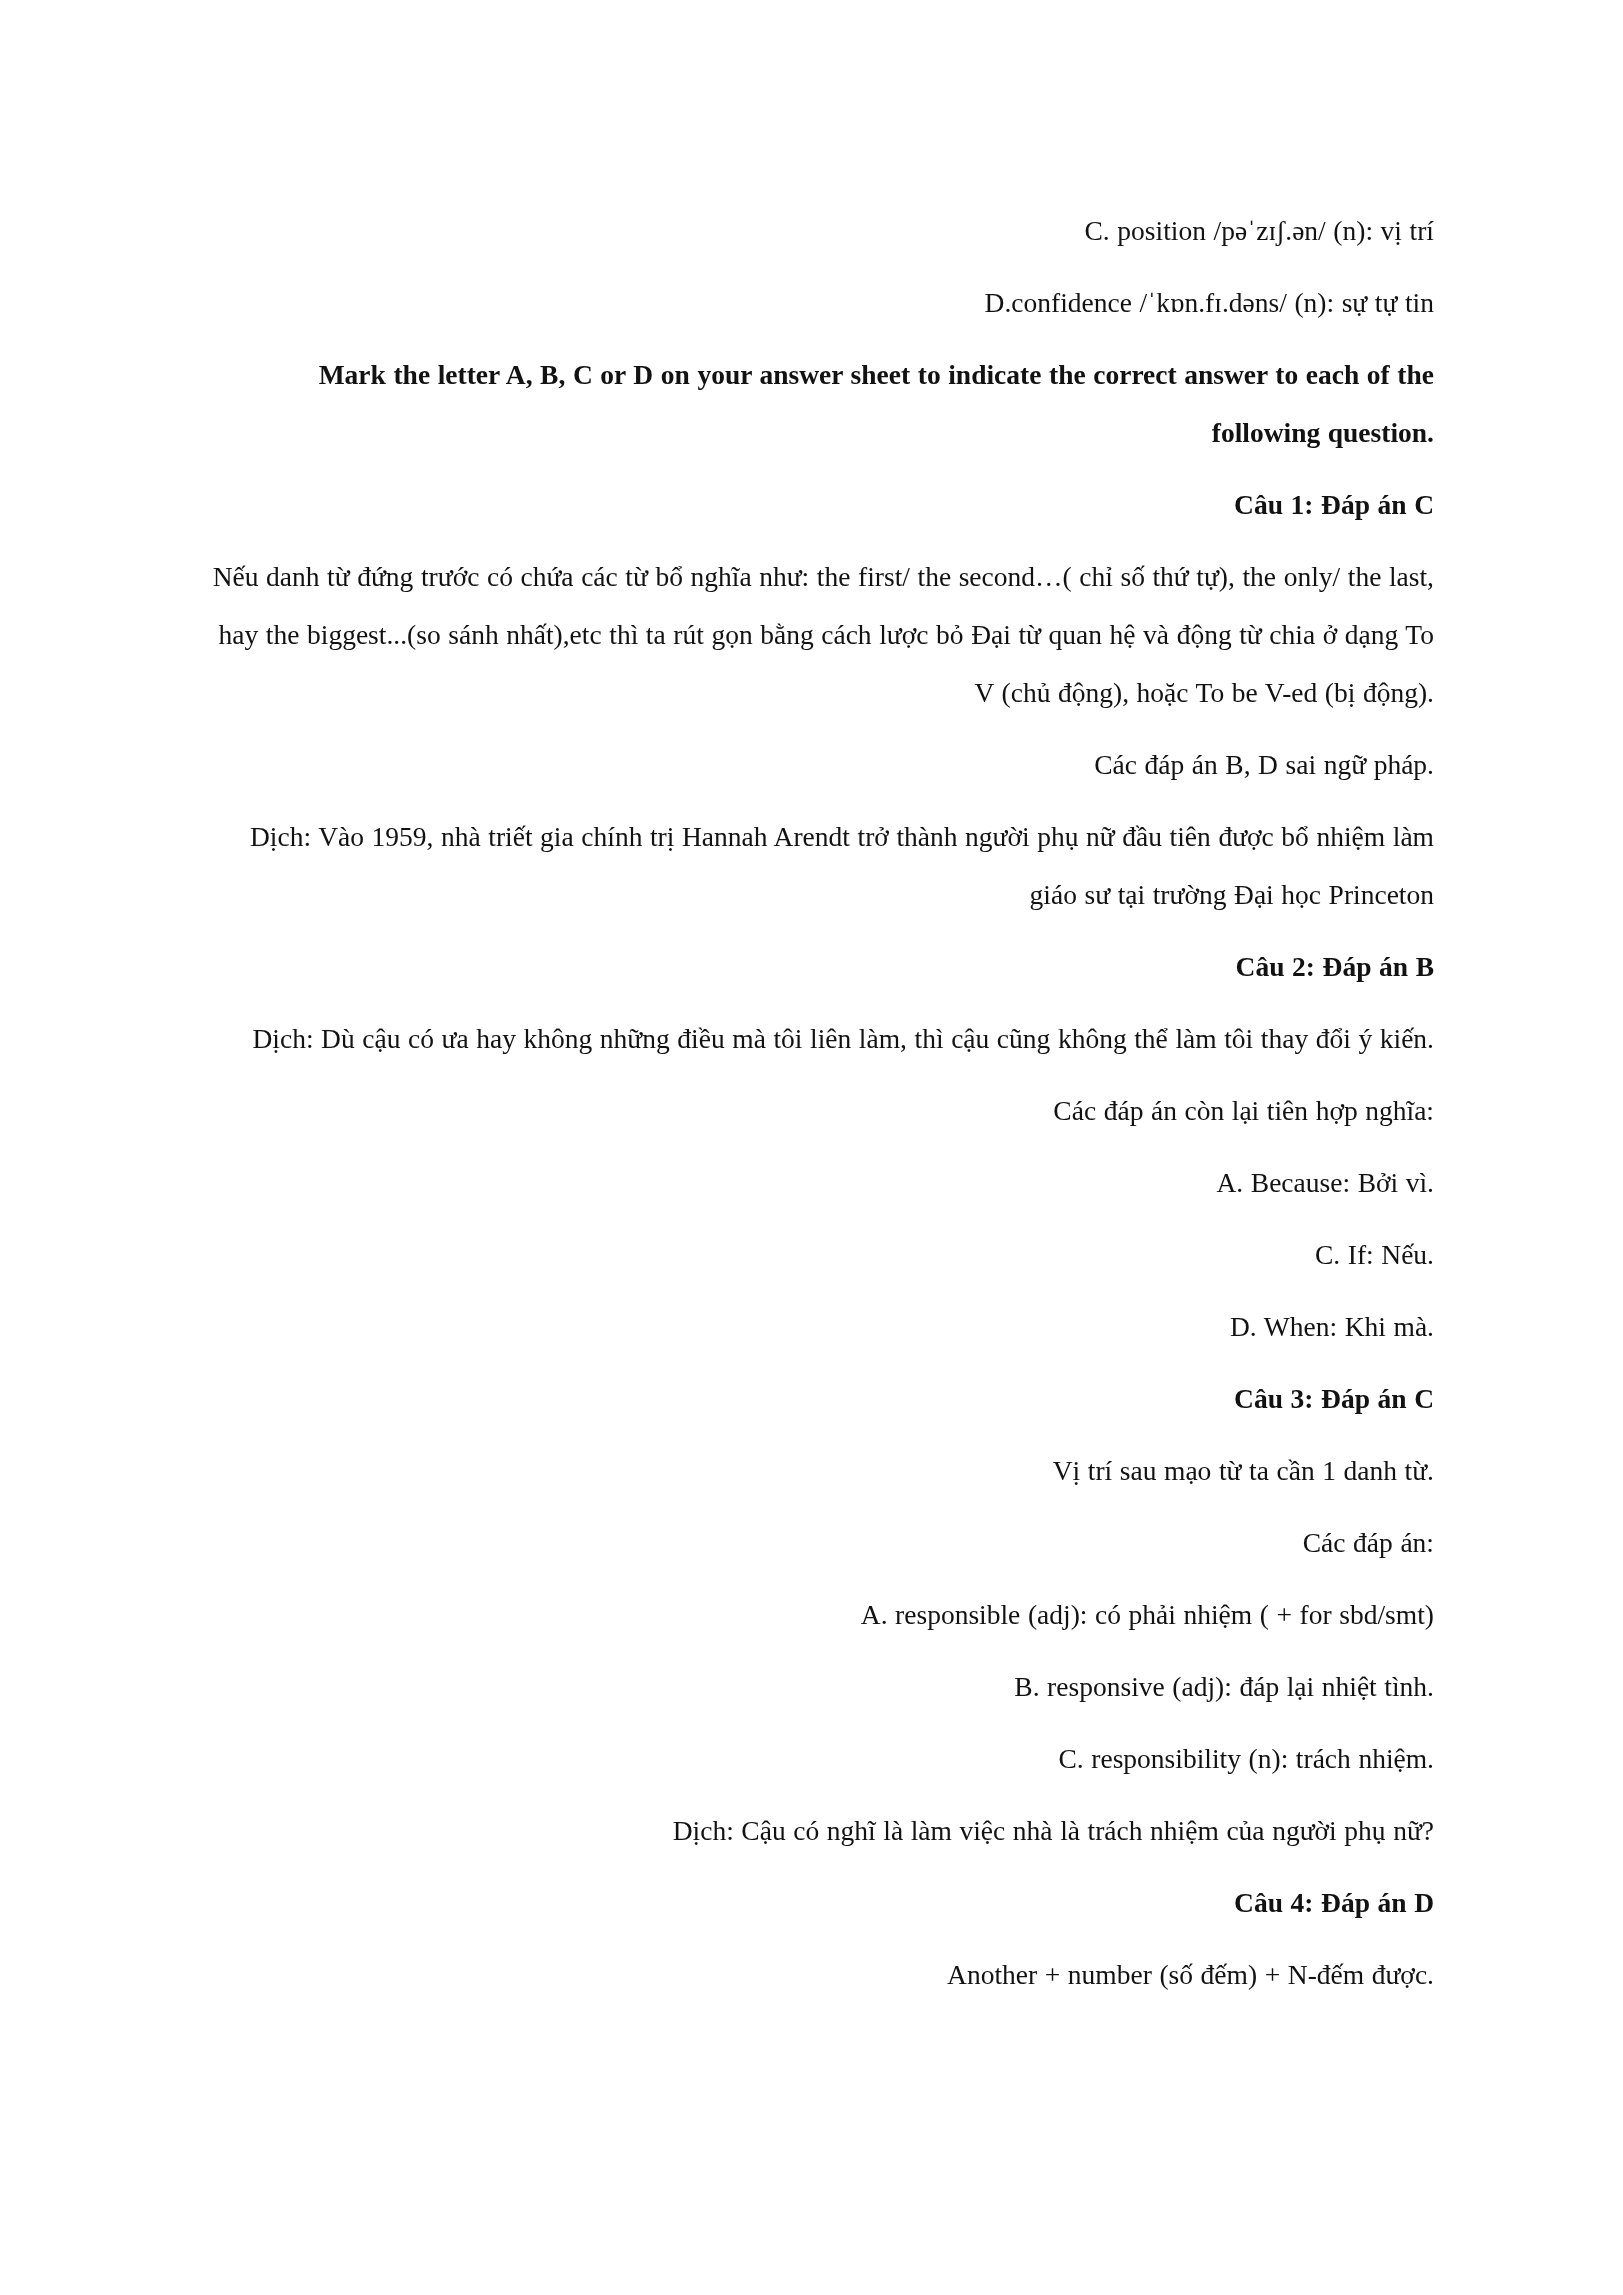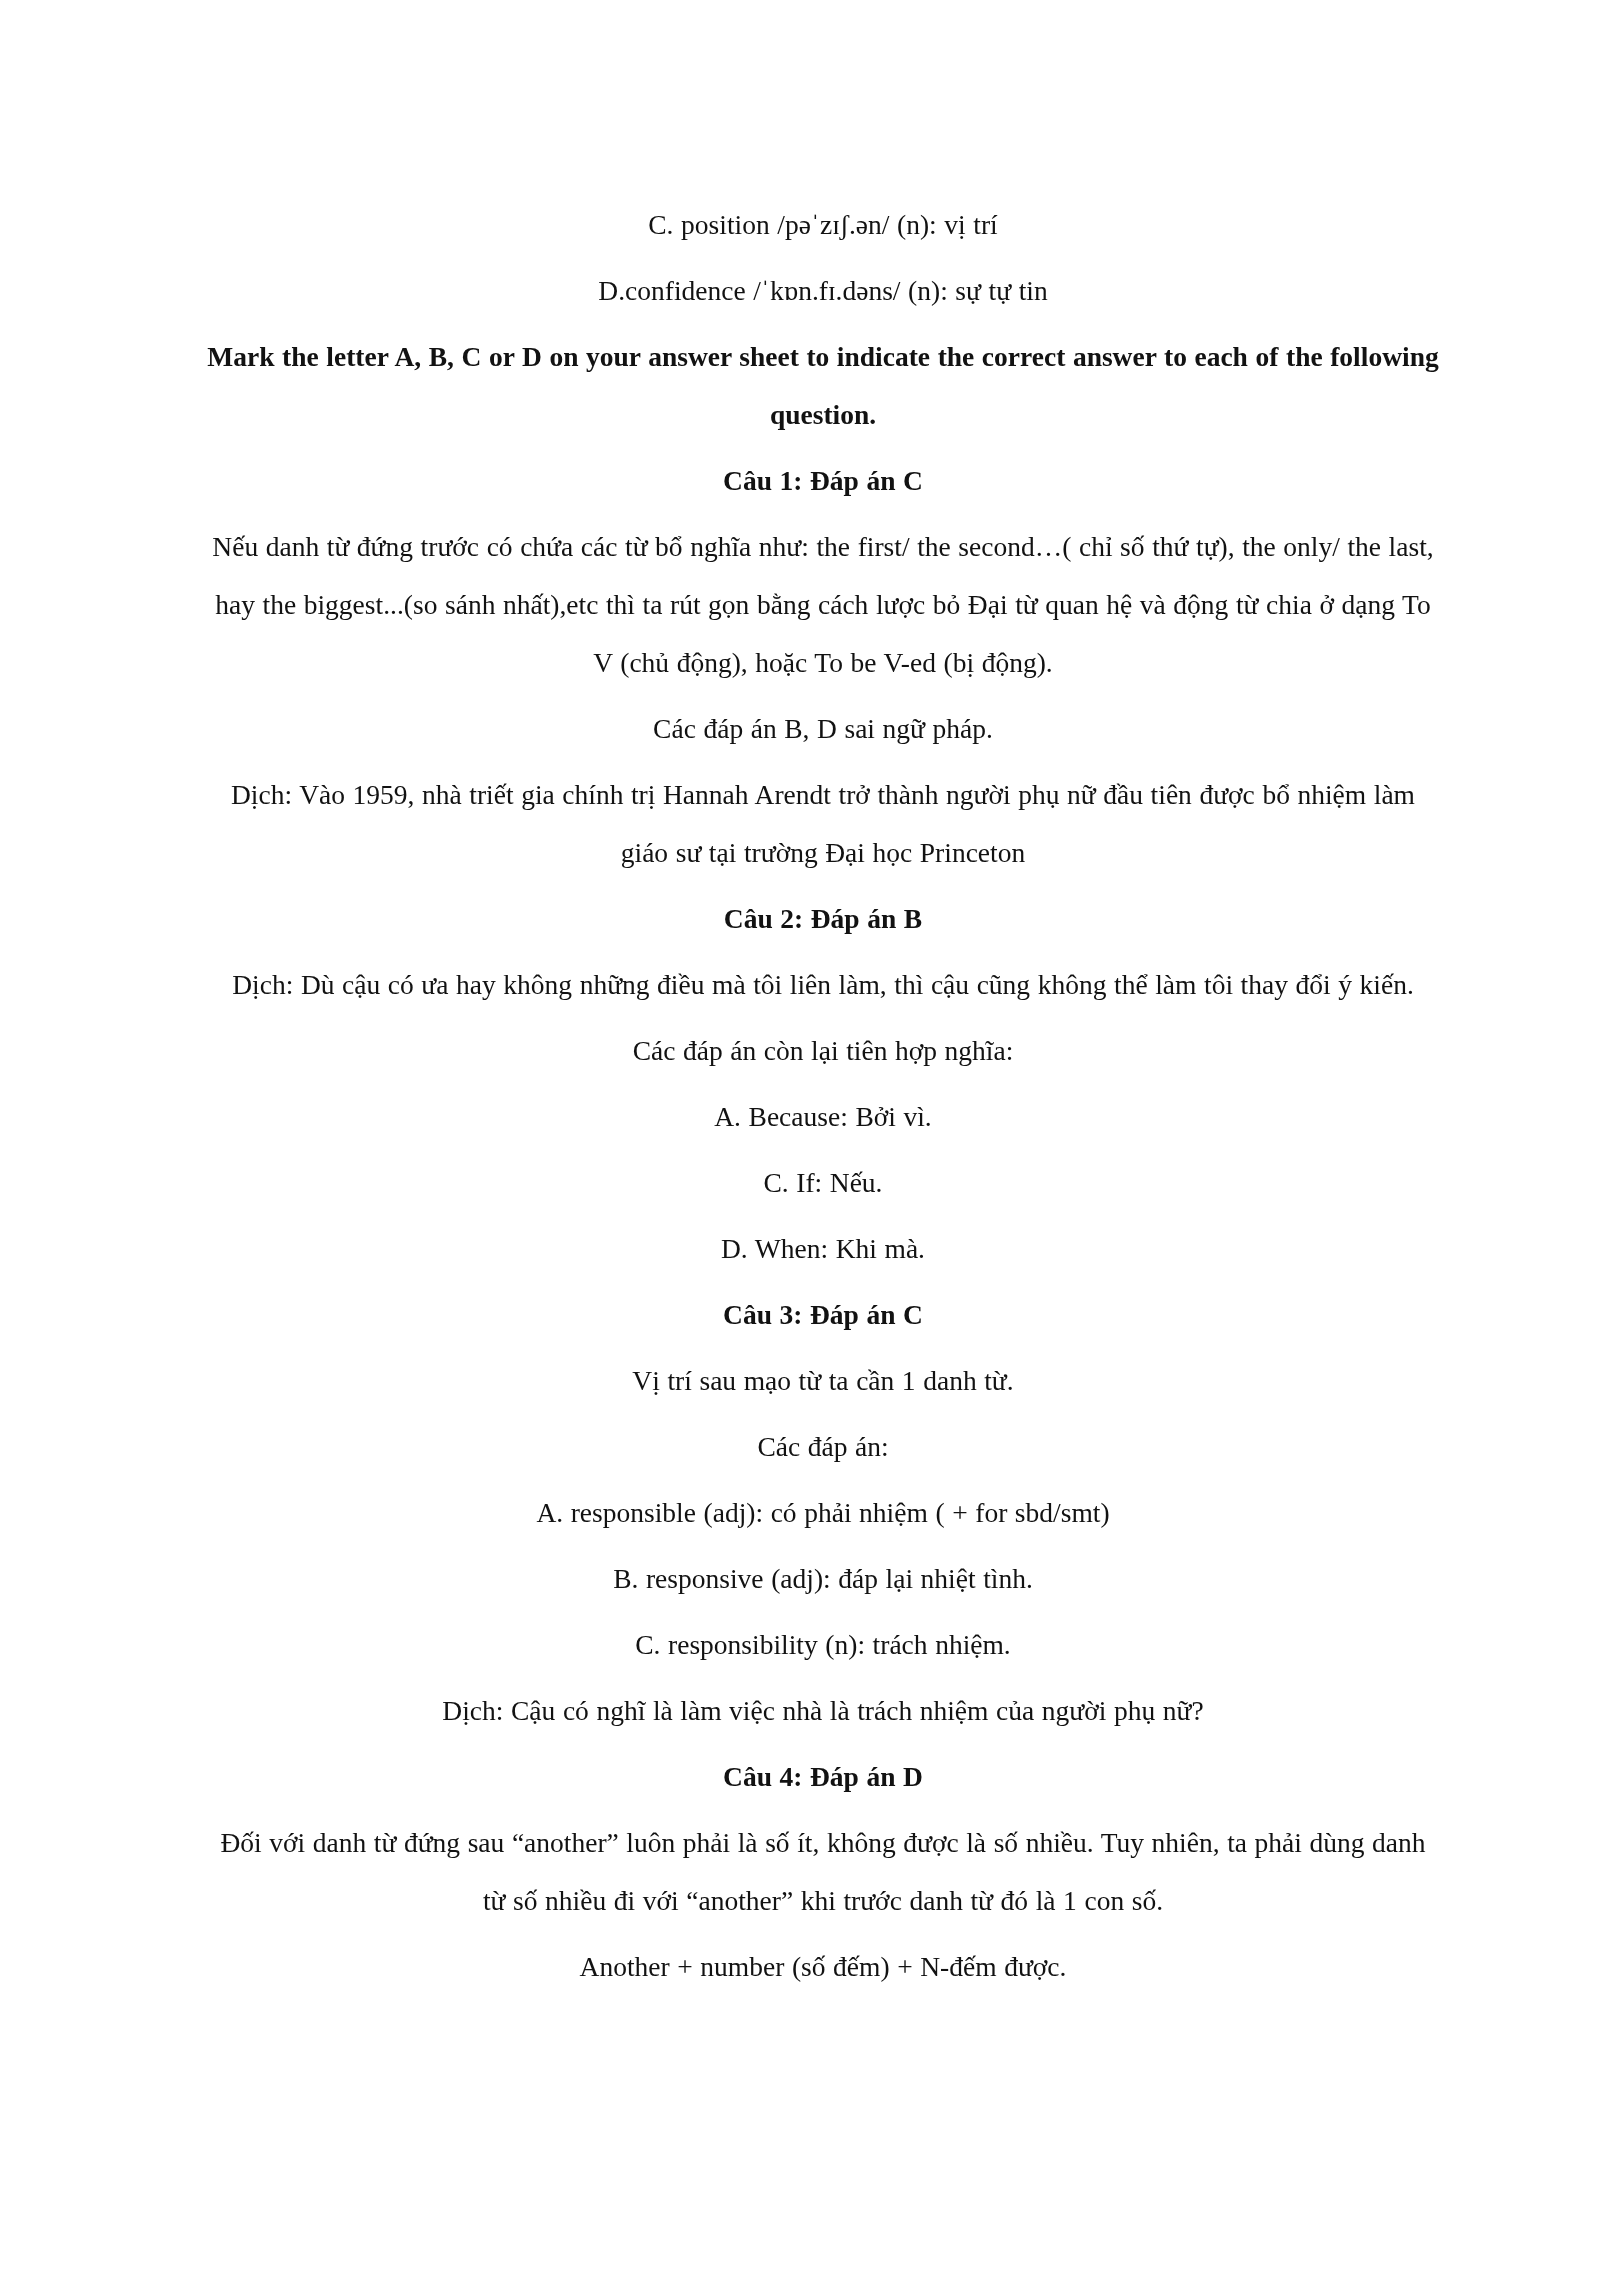--- a/index.html
+++ b/index.html
@@ -16,23 +16,23 @@
     padding: 188px 175px 131px 198px;
     font-family: "Liberation Serif", serif;
     font-size: 27.5px;
     line-height: 58px;
     color: #121212;
   }
   .doc-body {
     width: 100%;
   }
   .para {
-    margin: 8px;
+    margin: 14px;
     padding: 0;
-    text-align: center;
+    text-align: right;
     word-spacing: 0.7px;
   }
   .para.bold {
     font-weight: bold;
   }
 </style>
 </head>
 <body>
 
 <div class="page">
@@ -51,17 +51,16 @@
       <p class="para">C. If: Nếu.</p>
       <p class="para">D. When: Khi mà.</p>
       <p class="para bold">Câu 3: Đáp án C</p>
       <p class="para">Vị trí sau mạo từ ta cần 1 danh từ.</p>
       <p class="para">Các đáp án:</p>
       <p class="para">A. responsible (adj): có phải nhiệm ( + for sbd/smt)</p>
       <p class="para">B. responsive (adj): đáp lại nhiệt tình.</p>
       <p class="para">C. responsibility (n): trách nhiệm.</p>
       <p class="para">Dịch: Cậu có nghĩ là làm việc nhà là trách nhiệm của người phụ nữ?</p>
       <p class="para bold">Câu 4: Đáp án D</p>
-      <p class="para">Đối với danh từ đứng sau “another” luôn phải là số ít, không được là số nhiều. Tuy nhiên, ta phải dùng danh từ số nhiều đi với “another” khi trước danh từ đó là 1 con số.</p>
       <p class="para">Another + number (số đếm) + N-đếm được.</p>
     </div>
 </div>
 
 
 </body></html>

